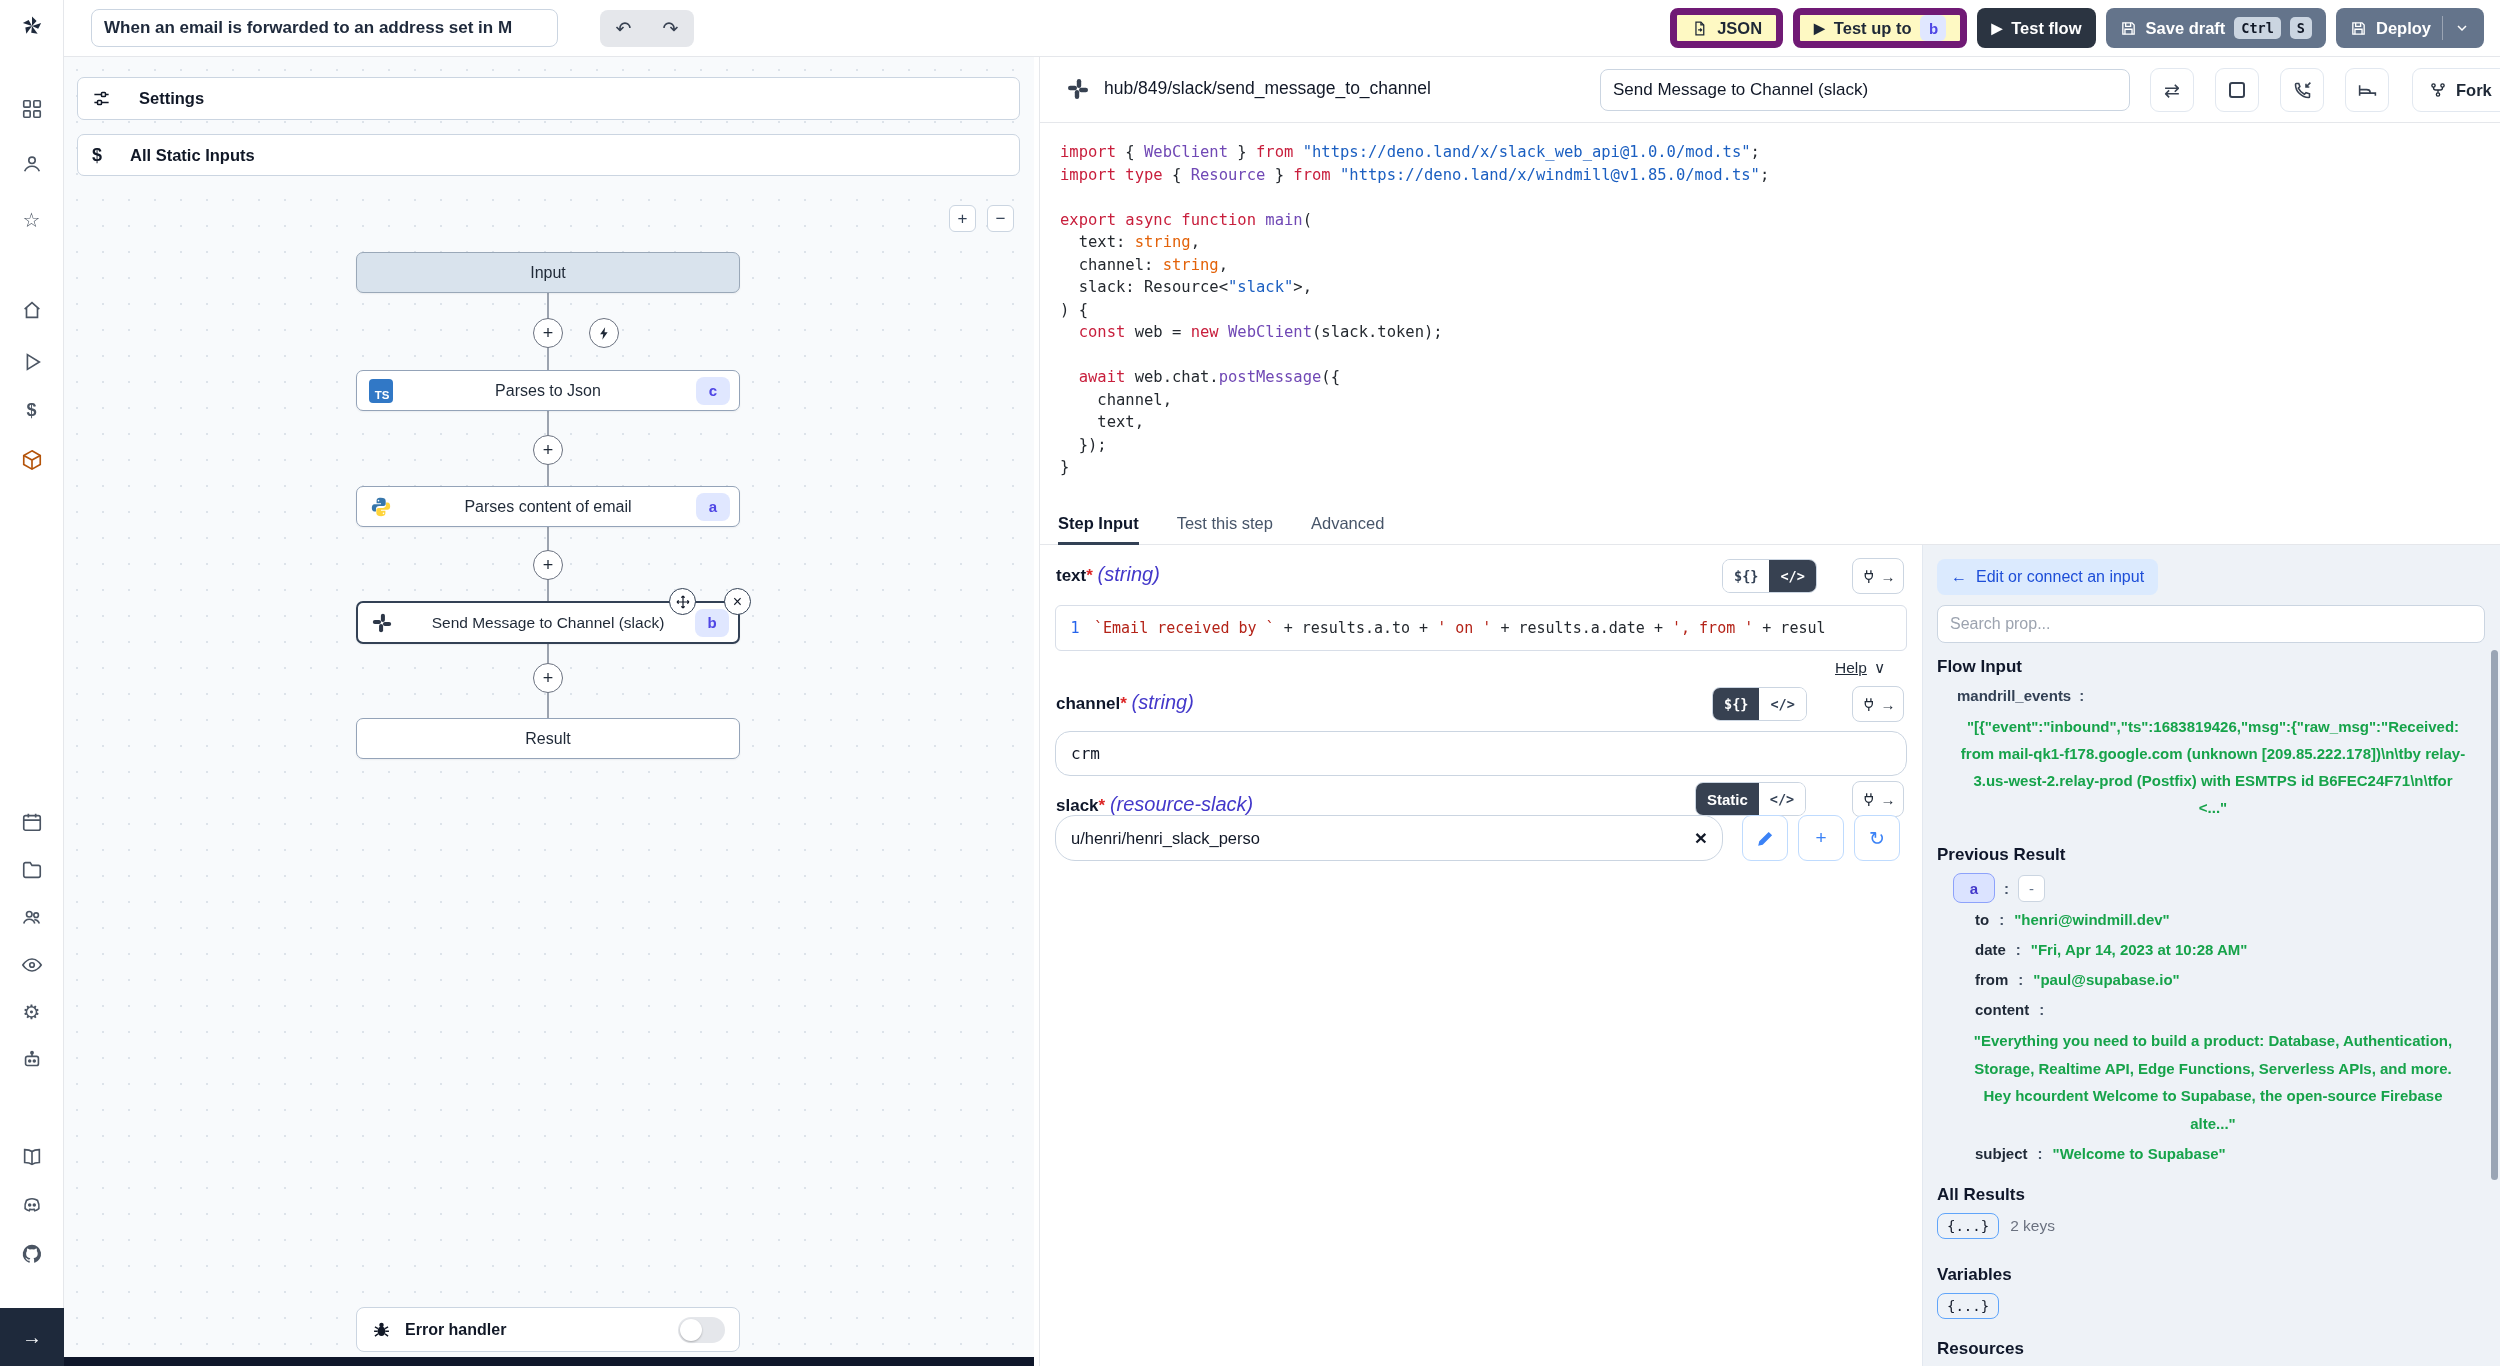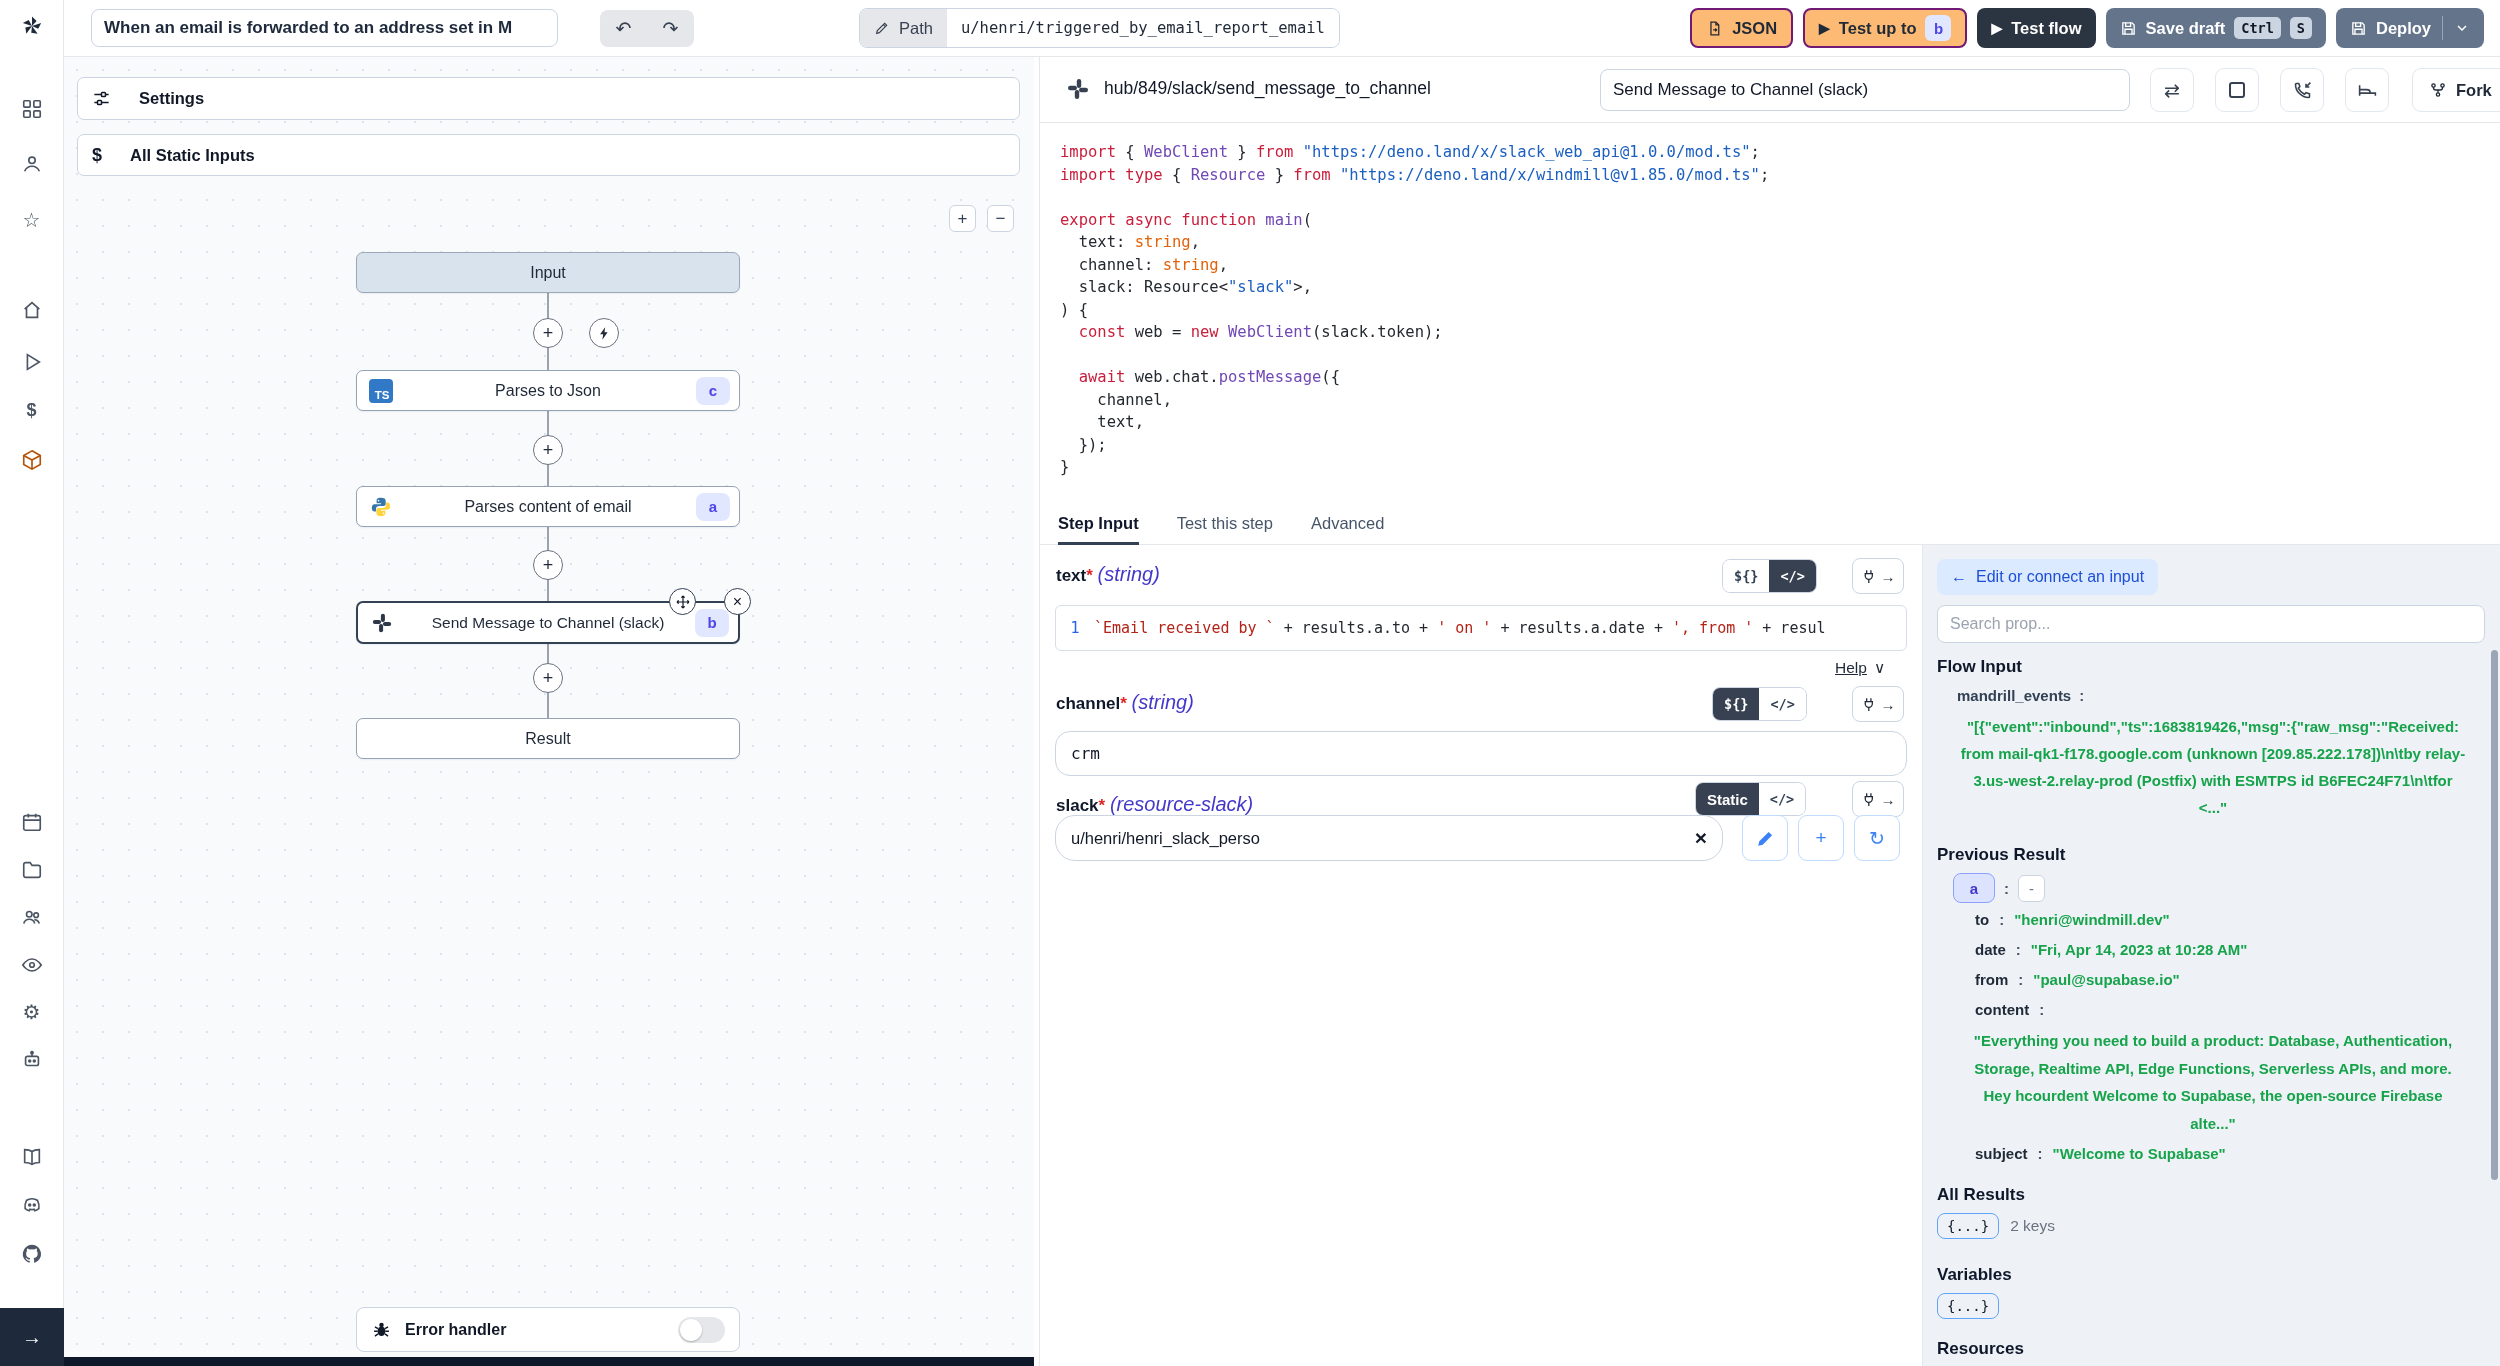--- a/index.html
+++ b/index.html
@@ -28,21 +28,21 @@
     color:#374151; cursor:pointer; }
   .path-group { position:absolute; left:795px; top:8px; height:40px; display:flex;
     border:1px solid #cbd5e1; border-radius:8px; overflow:hidden; }
   .path-label { background:#e5e7eb; padding:0 14px; display:flex; gap:9px; align-items:center;
     font-size:16.5px; color:#374151; cursor:pointer; }
   .path-value { background:#fff; padding:0 14px; font-family:"DejaVu Sans Mono",monospace;
     font-size:15.5px; color:#1f2937; display:flex; align-items:center; }
   .topbar-right { position:absolute; right:16px; top:8px; display:flex; gap:10px; height:40px; }
   .btn { display:flex; align-items:center; gap:9px; border-radius:8px; padding:0 14px;
     font-size:16.5px; font-weight:600; cursor:pointer; white-space:nowrap; }
-  .btn-outline { background:#fdba74; border:2px solid #701a75; color:#1f2937; }
+  .btn-outline { background:#fef9c3; border:7px solid #701a75; color:#1f2937; }
   .btn-dark { background:#2b3441; color:#fff; }
   .btn-slate { background:#64748b; color:#fff; }
   .badge-chip { background:#e0e7ff; color:#4f46e5; border-radius:6px; min-width:26px; height:26px;
     display:flex; align-items:center; justify-content:center; font-weight:700; font-size:15px; }
   .kbd { background:#cbd5e1; color:#111827; font-family:"DejaVu Sans Mono",monospace; font-size:13.5px;
     border-radius:5px; padding:3px 7px; font-weight:700; }
   .vdiv { width:1px; height:24px; background:rgba(255,255,255,.35); margin:0 2px; }
   .play-glyph { font-size:14px; }
 
   
@@ -291,30 +291,20 @@
       <span>→</span>
     </div>
   </aside>
 
   <header class="topbar">
     <input class="title-input" value="When an email is forwarded to an address set in M" style="">
     <div class="undo-redo">
       <span>↶</span>
       <span>↷</span>
     </div>
-    <div class="path-group">
-      <div class="path-label">
-        <svg width="16" height="16" viewBox="0 0 24 24" fill="none" stroke="#374151" stroke-width="1.8">
-            <path d="M4 20l1-4L16 5l3 3-11 11z"></path>
-            <path d="M14 7l3 3"></path>
-          </svg>
-        <span>Path</span>
-      </div>
-      <div class="path-value">u/henri/triggered_by_email_report_email</div>
-    </div>
     <div class="topbar-right">
       <div class="btn btn-outline">
         <svg width="17" height="17" viewBox="0 0 24 24" fill="none" stroke="#1f2937" stroke-width="1.8">
             <path d="M7 3h7l4 4v14H7z"></path>
             <path d="M14 3v4h4"></path>
             <path d="M10 14h5M13 12l2 2-2 2"></path>
           </svg>
         <span>JSON</span>
       </div>
       <div class="btn btn-outline">

